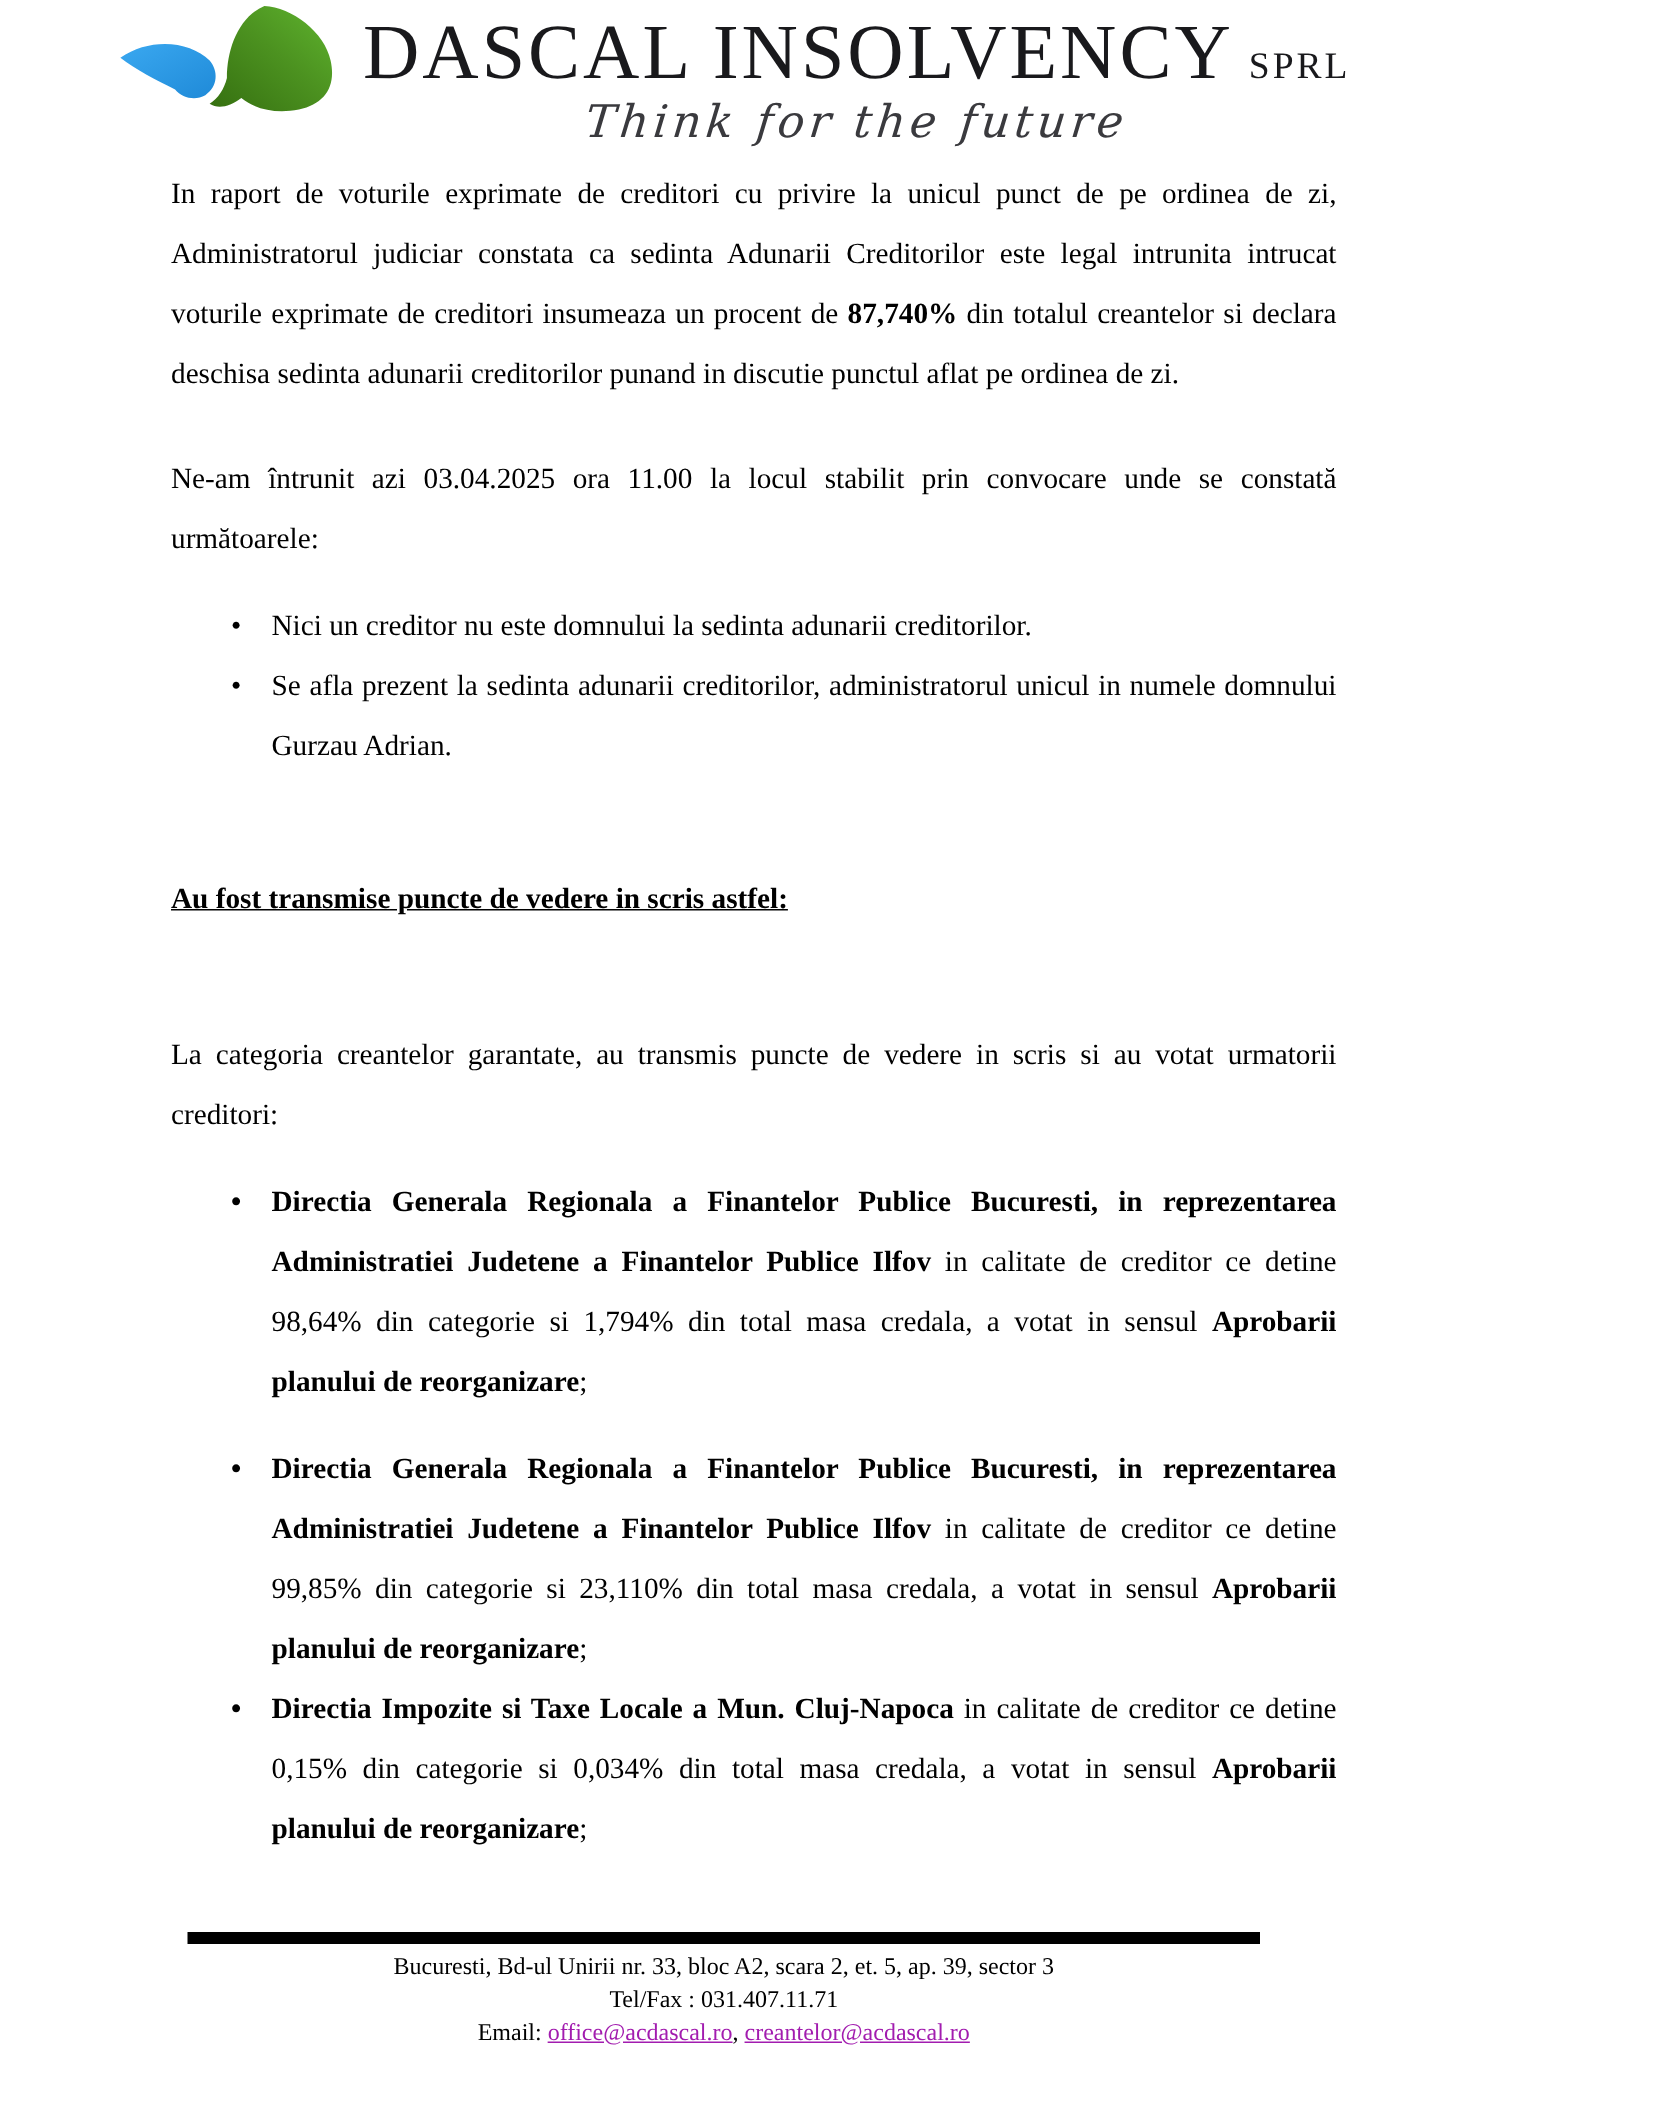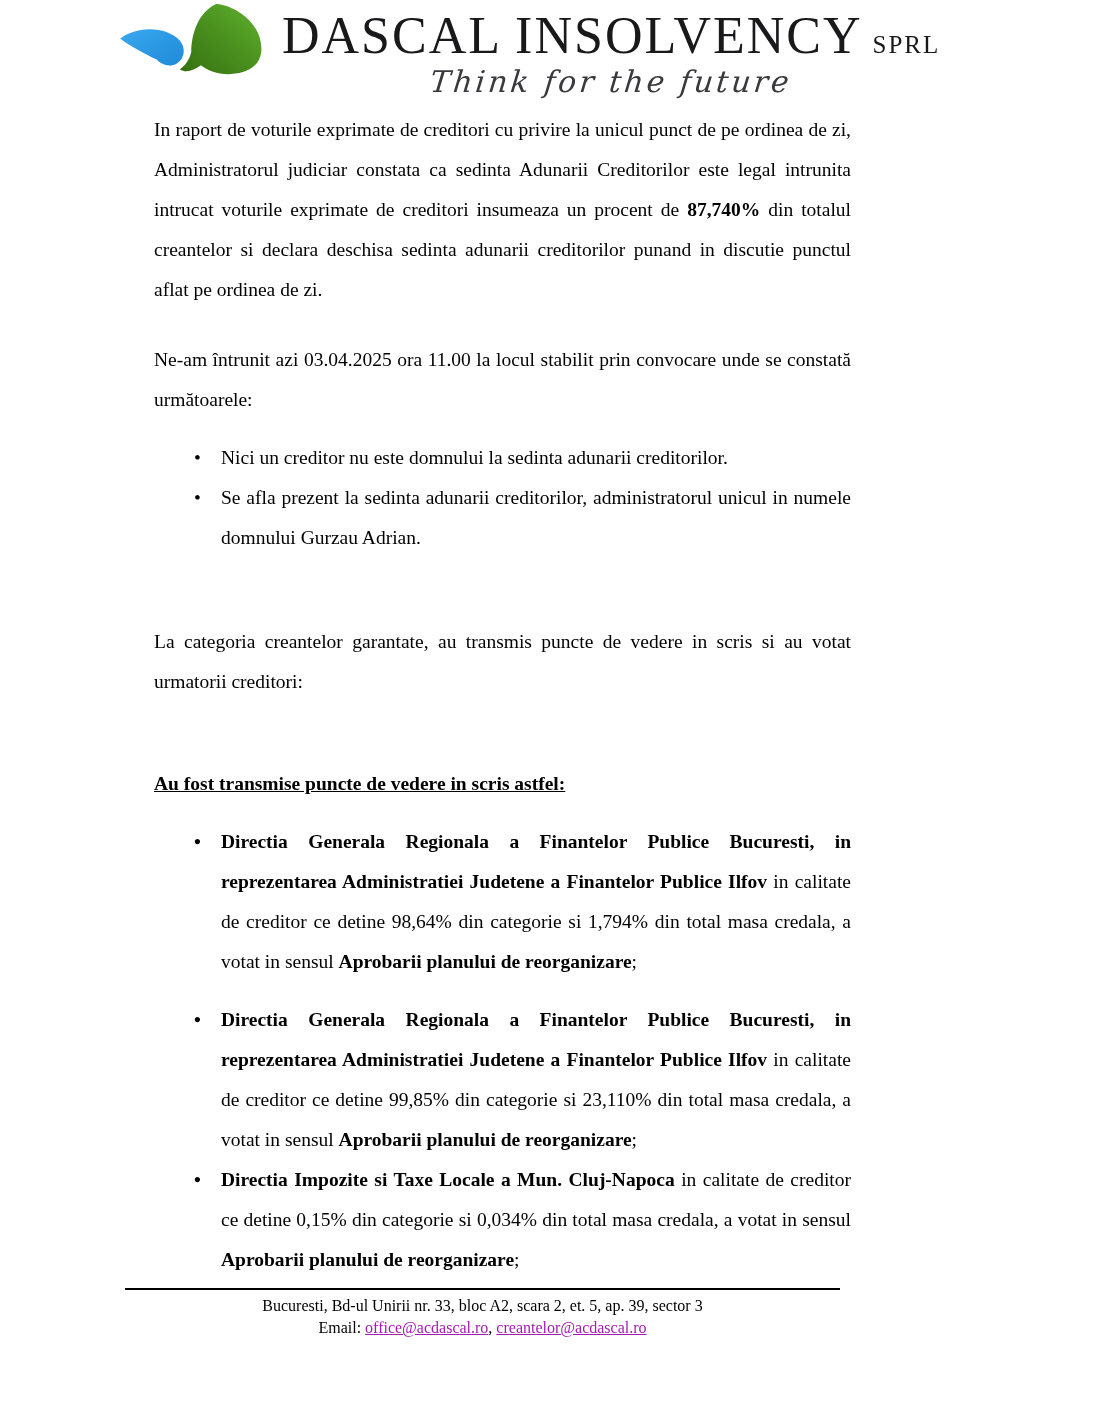--- a/index.html
+++ b/index.html
@@ -10,21 +10,21 @@
     background: #ffffff;
     font-family: "Liberation Serif", serif;
     color: #000000;
     position: relative;
     overflow: hidden;
   }
   .page {
     position: relative;
     width: 965px;
     height: 1409px;
-    padding: 0 114px;
+    padding: 0 74px;
   }
 
   
   .header {
     position: relative;
     height: 102px;
     display: flex;
     align-items: flex-start;
   }
   .logo {
@@ -106,21 +106,21 @@
     flex: 1 1 auto;
     text-align: justify;
   }
 
   
   .footer {
     position: absolute;
     left: 125px;
     right: 125px;
     top: 1288px;
-    border-top: 2px solid #000000;
+    border-top: 8px solid #000000;
     padding-top: 5px;
     text-align: center;
     font-size: 16px;
     line-height: 22px;
   }
   .footer a {
     color: #a21caf;
     text-decoration: underline;
   }
 </style>
@@ -163,23 +163,23 @@
       <li>
         <span class="bullet-glyph">•</span>
         <span class="li-text">Nici un creditor nu este domnului la sedinta adunarii creditorilor.</span>
       </li>
       <li>
         <span class="bullet-glyph">•</span>
         <span class="li-text">Se afla prezent la sedinta adunarii creditorilor, administratorul unicul in numele domnului Gurzau Adrian.</span>
       </li>
     </ul>
 
+    <p class="para p-heading"><span class="u">Au fost transmise puncte de vedere in scris astfel:</span></p>
+
     <p class="para p-garantate">La categoria creantelor garantate, au transmis puncte de vedere in scris si au votat urmatorii creditori:</p>
-
-    <p class="para p-heading"><span class="u">Au fost transmise puncte de vedere in scris astfel:</span></p>
 
     <ul class="bullets">
       <li>
         <span class="bullet-glyph bold">•</span>
         <span class="li-text"><b>Directia Generala Regionala a Finantelor Publice Bucuresti, in reprezentarea Administratiei Judetene a Finantelor Publice Ilfov</b><span> in calitate de creditor ce detine 98,64% din categorie si 1,794% din total masa credala, a votat in sensul </span><b>Aprobarii planului de reorganizare</b><span>;</span></span>
       </li>
     </ul>
 
 
     <ul class="bullets">
@@ -190,16 +190,17 @@
       <li>
         <span class="bullet-glyph bold">•</span>
         <span class="li-text"><b>Directia Impozite si Taxe Locale a Mun. Cluj-Napoca</b><span> in calitate de creditor ce detine 0,15% din categorie si 0,034% din total masa credala, a votat in sensul </span><b>Aprobarii planului de reorganizare</b><span>;</span></span>
       </li>
     </ul>
 
   </div>
 
   <div class="footer">
     <div>Bucuresti, Bd-ul Unirii nr. 33, bloc A2, scara 2, et. 5, ap. 39, sector 3</div>
+    <div>Tel/Fax : 031.407.11.71</div>
     <div><span>Email: </span><a href="#">office@acdascal.ro</a><span>, </span><a href="#">creantelor@acdascal.ro</a></div>
   </div>
 
 </div>
 
 </body></html>

